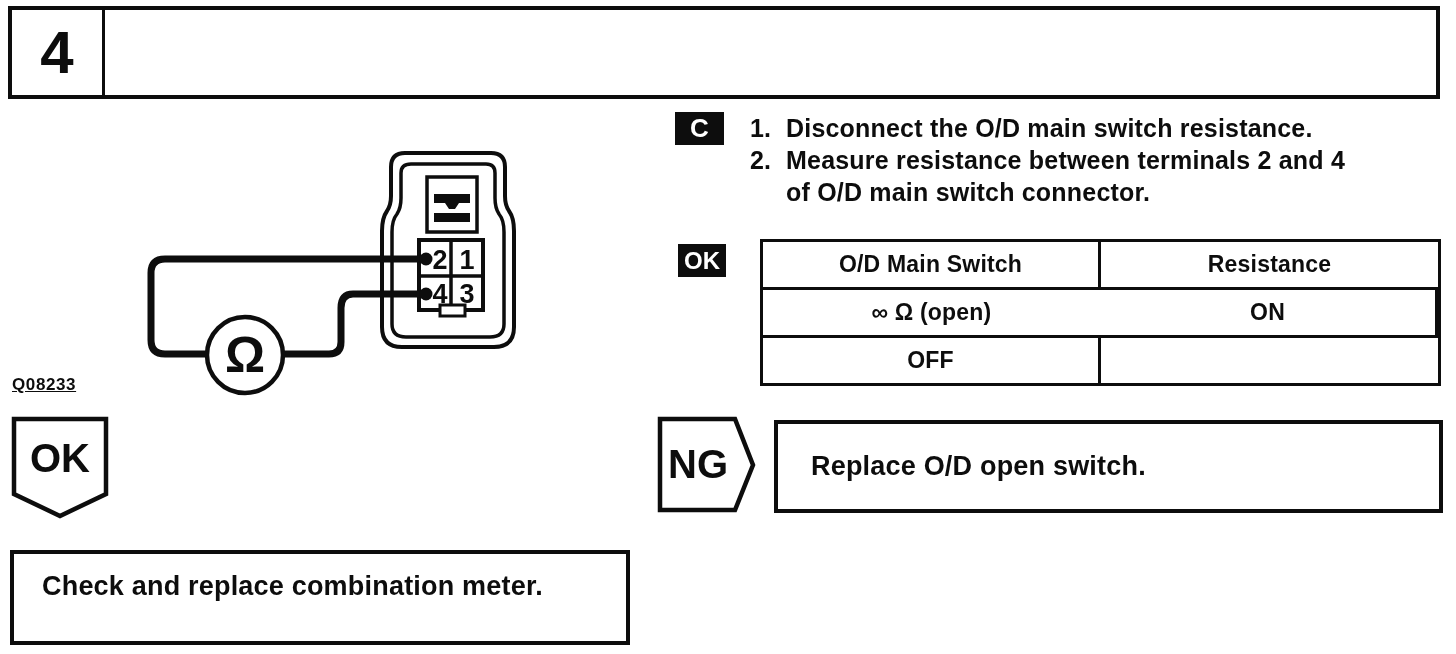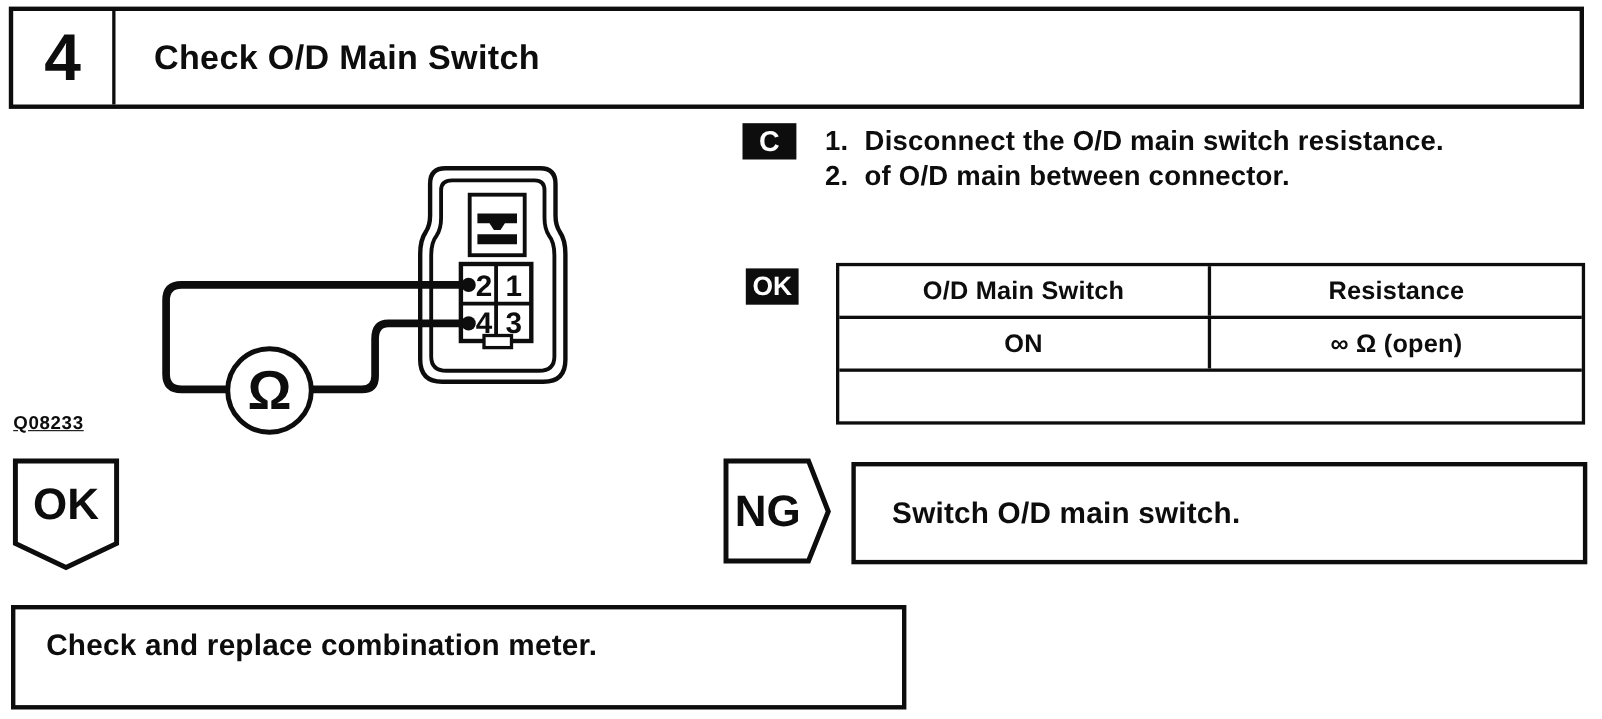--- a/index.html
+++ b/index.html
@@ -49,33 +49,32 @@
 
   
   .ok-pent{position:absolute;left:0;top:408px;width:130px;height:115px;}
   .ng-pent{position:absolute;left:645px;top:408px;width:118px;height:112px;}
   .ok-pent text,.ng-pent text{font-family:"Liberation Sans",sans-serif;
         font-weight:700;font-size:40px;fill:#0d0d0d;text-anchor:middle;}
   .ng-box{position:absolute;left:774px;top:420px;width:669px;height:93px;
           border:4px solid #0d0d0d;box-sizing:border-box;display:flex;
           align-items:center;padding-left:33px;
           font-size:27px;font-weight:700;letter-spacing:.2px;background:#fff;}
-  .ok-box{position:absolute;left:10px;top:550px;width:814px;height:95px;
+  .ok-box{position:absolute;left:10px;top:550px;width:620px;height:95px;
           border:4px solid #0d0d0d;box-sizing:border-box;
           padding:17px 0 0 28px;font-size:27px;font-weight:700;
           letter-spacing:.2px;background:#fff;}
 </style>
 </head>
 <body>
 
 <div class="canvas">
 
   <div class="hdr">
     <div class="hdr-num">4</div>
-    <div class="hdr-title">Check O/D Main Switch</div>
   </div>
 
   <svg class="fig" viewBox="0 100 600 320">
     <g stroke="#0d0d0d" fill="none" stroke-width="4">
       <path fill="#ffffff" d="M405,153 H491 Q505,153 505,167 V196 Q505,205 509,211 Q514,218 514,231 V327 Q514,347 494,347 H402 Q382,347 382,327 V231 Q382,218 387,211 Q391,205 391,196 V167 Q391,153 405,153 Z"></path>
       <path stroke-width="3.5" d="M411,164 H486 Q495,164 495,173 V198 Q495,208 499,214 Q504,220 504,232 V324 Q504,337 490,337 H406 Q392,337 392,324 V232 Q392,220 397,214 Q401,208 401,198 V173 Q401,164 411,164 Z"></path>
       <rect x="427" y="177" width="50" height="55" fill="#ffffff" stroke-width="3.5"></rect>
       <path fill="#0d0d0d" stroke="none" d="M434,194 H470 V203 H459 L455,209 H449 L445,203 H434 Z"></path>
       <path fill="#0d0d0d" stroke="none" d="M434,213 H470 V222 H434 Z"></path>
       <rect x="419" y="240" width="64" height="70" fill="#ffffff"></rect>
@@ -102,49 +101,51 @@
   <div class="instructions">
     <div class="step">
       <div class="step-num">1.</div>
       <div class="step-lines">
         <div>Disconnect the O/D main switch resistance.</div>
       </div>
     </div>
     <div class="step">
       <div class="step-num">2.</div>
       <div class="step-lines">
-        <div>of O/D main between connector.</div>
+        <div>Measure resistance between terminals 2 and 4</div>
+        <div>of O/D main switch connector.</div>
       </div>
     </div>
   </div>
 
   <div class="ok-label">OK</div>
   <div class="spec-table">
     <div class="t-row">
       <div class="t-cell c1">O/D Main Switch</div>
       <div class="t-cell c2">Resistance</div>
     </div>
     <div class="t-row">
+      <div class="t-cell c2">∞ Ω (open)</div>
       <div class="t-cell c1">ON</div>
-      <div class="t-cell c2">∞ Ω (open)</div>
     </div>
     <div class="t-row">
+      <div class="t-cell c1">OFF</div>
     </div>
   </div>
 
   <svg class="ok-pent" viewBox="0 408 130 115">
     <path fill="#ffffff" stroke="#0d0d0d" stroke-width="4.5" d="M14,419 H106 V494 L60,516 L14,494 Z"></path>
     <text x="60" y="472">OK</text>
   </svg>
 
   <svg class="ng-pent" viewBox="645 408 118 112">
     <path fill="#ffffff" stroke="#0d0d0d" stroke-width="4.5" d="M660,419 H735 L753,465 L735,510 H660 Z"></path>
     <text x="698" y="478">NG</text>
   </svg>
 
   <div class="ng-box">
-    <span>Switch O/D main switch.</span>
+    <span>Replace O/D open switch.</span>
   </div>
   <div class="ok-box">
     <span>Check and replace combination meter.</span>
   </div>
 
 </div>
 
 </body></html>

